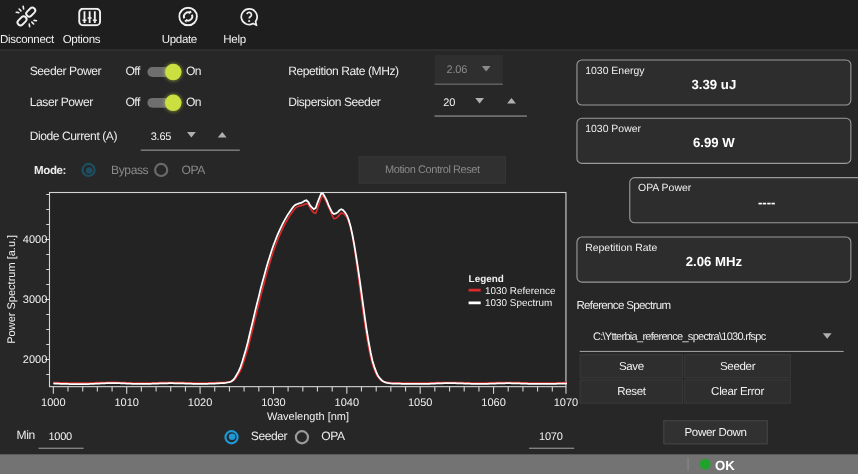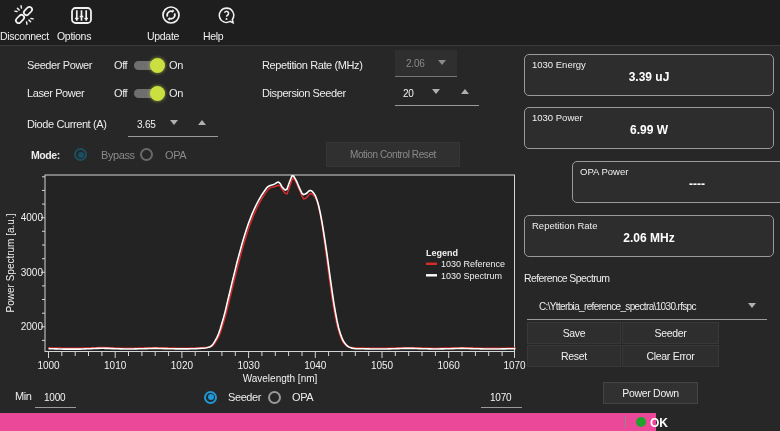--- a/index.html
+++ b/index.html
@@ -15,21 +15,21 @@
 .toggle { position:absolute; width:31px; height:9px; background:#6f6f6f; border-radius:4.5px; }
 .knob { position:absolute; width:15px; height:15px; border-radius:50%; background:#cbdf40; box-shadow:0 0 3px 1px rgba(203,223,64,0.4); }
 .tri-d { width:0; height:0; border-left:4px solid transparent; border-right:4px solid transparent; border-top:5.5px solid #b0b0b0; position:absolute; }
 .tri-u { width:0; height:0; border-left:4px solid transparent; border-right:4px solid transparent; border-bottom:5.5px solid #b0b0b0; position:absolute; }
 .uline { position:absolute; height:1px; background:#9a9a9a; }
 .radio { position:absolute; border-radius:50%; }
 .vbox { position:absolute; left:524px; width:250px; height:42px; background:#2d2d2d; border:1px solid #9a9a9a; border-radius:5px; }
 .vbox .t { position:absolute; left:7px; top:4px; font-size:9.5px; color:#f0f0f0; }
 .vbox .v { position:absolute; left:0; right:0; top:15px; text-align:center; font-size:12px; font-weight:bold; color:#fff; }
 .btn { position:absolute; background:#2e2e2e; border:1px solid #383838; color:#f0f0f0; font-size:10.5px; letter-spacing:-0.3px; text-align:center; font-family:"Liberation Sans",sans-serif; }
-.statusbar { position:absolute; left:0; top:413px; width:656px; height:18px; background:#ec4899; }
+.statusbar { position:absolute; left:0; top:413px; width:780px; height:18px; background:#737373; }
 </style>
 </head>
 <body>
 
 <div class="toolbar">
   <div class="tb-item" style="left:0;width:47px;">
     <svg width="22" height="22" style="margin-top:4px" viewBox="0 0 24 24" fill="none" stroke="#f0f0f0" stroke-width="1.9" stroke-linecap="round">
       <g transform="rotate(-45 12 12)">
         <rect x="0.8" y="9.1" width="10.2" height="5.8" rx="2.9"></rect>
         <rect x="13.0" y="9.1" width="10.2" height="5.8" rx="2.9"></rect>

